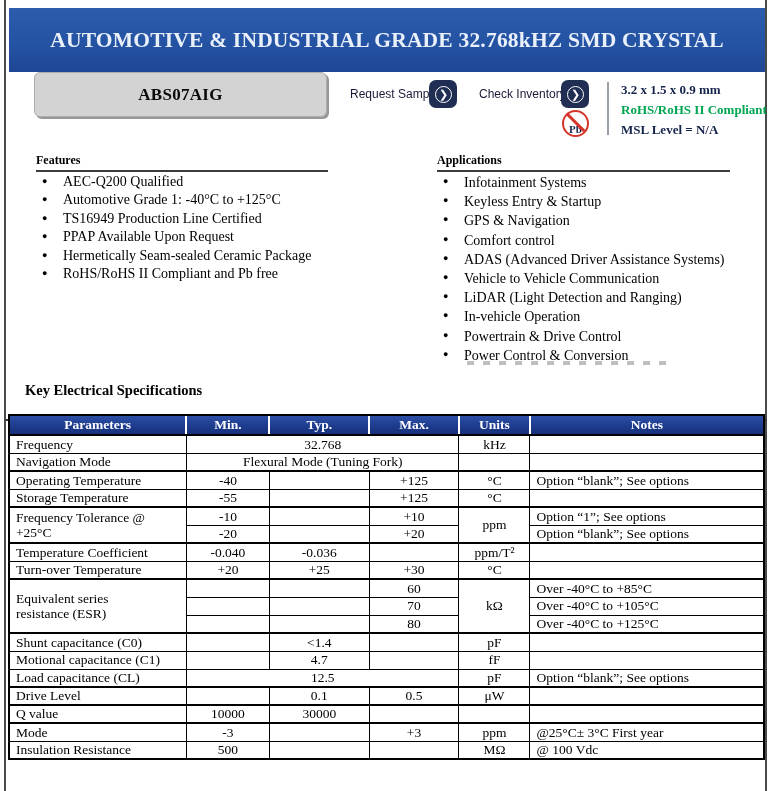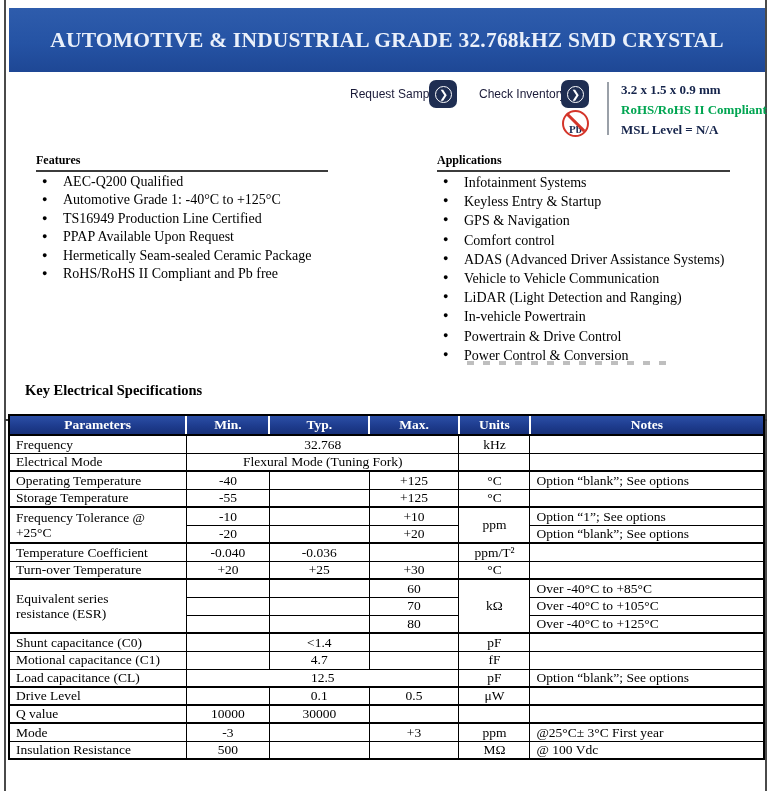--- a/index.html
+++ b/index.html
@@ -122,20 +122,23 @@
 <body>
 
 <div class="page">
   <div class="page-edge left"></div>
   <div class="page-edge right"></div>
 
   <div class="banner">
     <span>AUTOMOTIVE &amp; INDUSTRIAL GRADE 32.768kHZ SMD CRYSTAL</span>
   </div>
 
+  <div class="product-box">
+    <span>ABS07AIG</span>
+  </div>
 
   <button class="action-label" style="left:350px; top:87px;">Request Samples</button>
   <button class="icon-btn" style="left:429px; top:80px;">
     <span class="circ">❯</span>
   </button>
 
   <button class="action-label" style="left:479px; top:87px;">Check Inventory</button>
   <button class="icon-btn" style="left:561px; top:80px;">
     <span class="circ">❯</span>
   </button>
@@ -168,21 +171,21 @@
     <span>Applications</span>
   </div>
   <ul class="doclist applications-list">
       <li><span class="bullet" style="font-size: 9px;">●</span><span class="li-text">Infotainment Systems</span></li>
       <li><span class="bullet" style="font-size: 9px;">●</span><span class="li-text">Keyless Entry &amp; Startup</span></li>
       <li><span class="bullet" style="font-size: 9px;">●</span><span class="li-text">GPS &amp; Navigation</span></li>
       <li><span class="bullet" style="font-size: 9px;">●</span><span class="li-text">Comfort control</span></li>
       <li><span class="bullet" style="font-size: 9px;">●</span><span class="li-text">ADAS (Advanced Driver Assistance Systems)</span></li>
       <li><span class="bullet" style="font-size: 9px;">●</span><span class="li-text">Vehicle to Vehicle Communication</span></li>
       <li><span class="bullet" style="font-size: 9px;">●</span><span class="li-text">LiDAR (Light Detection and Ranging)</span></li>
-      <li><span class="bullet" style="font-size: 9px;">●</span><span class="li-text">In-vehicle Powertrain</span></li>
+      <li><span class="bullet" style="font-size: 9px;">●</span><span class="li-text">In-vehicle Operation</span></li>
       <li><span class="bullet" style="font-size: 9px;">●</span><span class="li-text">Powertrain &amp; Drive Control</span></li>
       <li><span class="bullet" style="font-size: 9px;">●</span><span class="li-text">Power Control &amp; Conversion</span></li>
     </ul>
   <div class="clipped-line"></div>
 
   <div class="keyspec-head">
     <span>Key Electrical Specifications</span>
   </div>
 
   <table class="specs">
@@ -205,21 +208,21 @@
       </tr>
     </thead>
     <tbody>
         <tr>
           <td class="lft">Frequency</td>
           <td colspan="3" class="ctr">32.768</td>
           <td class="ctr">kHz</td>
           <td class="lft"></td>
         </tr>
         <tr>
-          <td class="lft">Electrical Mode</td>
+          <td class="lft">Navigation Mode</td>
           <td colspan="3" class="ctr">Flexural Mode (Tuning Fork)</td>
           <td class="ctr"></td>
           <td class="lft"></td>
         </tr>
         <tr class="grp">
           <td class="lft">Operating Temperature</td>
           <td class="ctr">-40</td>
           <td class="ctr"></td>
           <td class="ctr">+125</td>
           <td class="ctr">°C</td>

